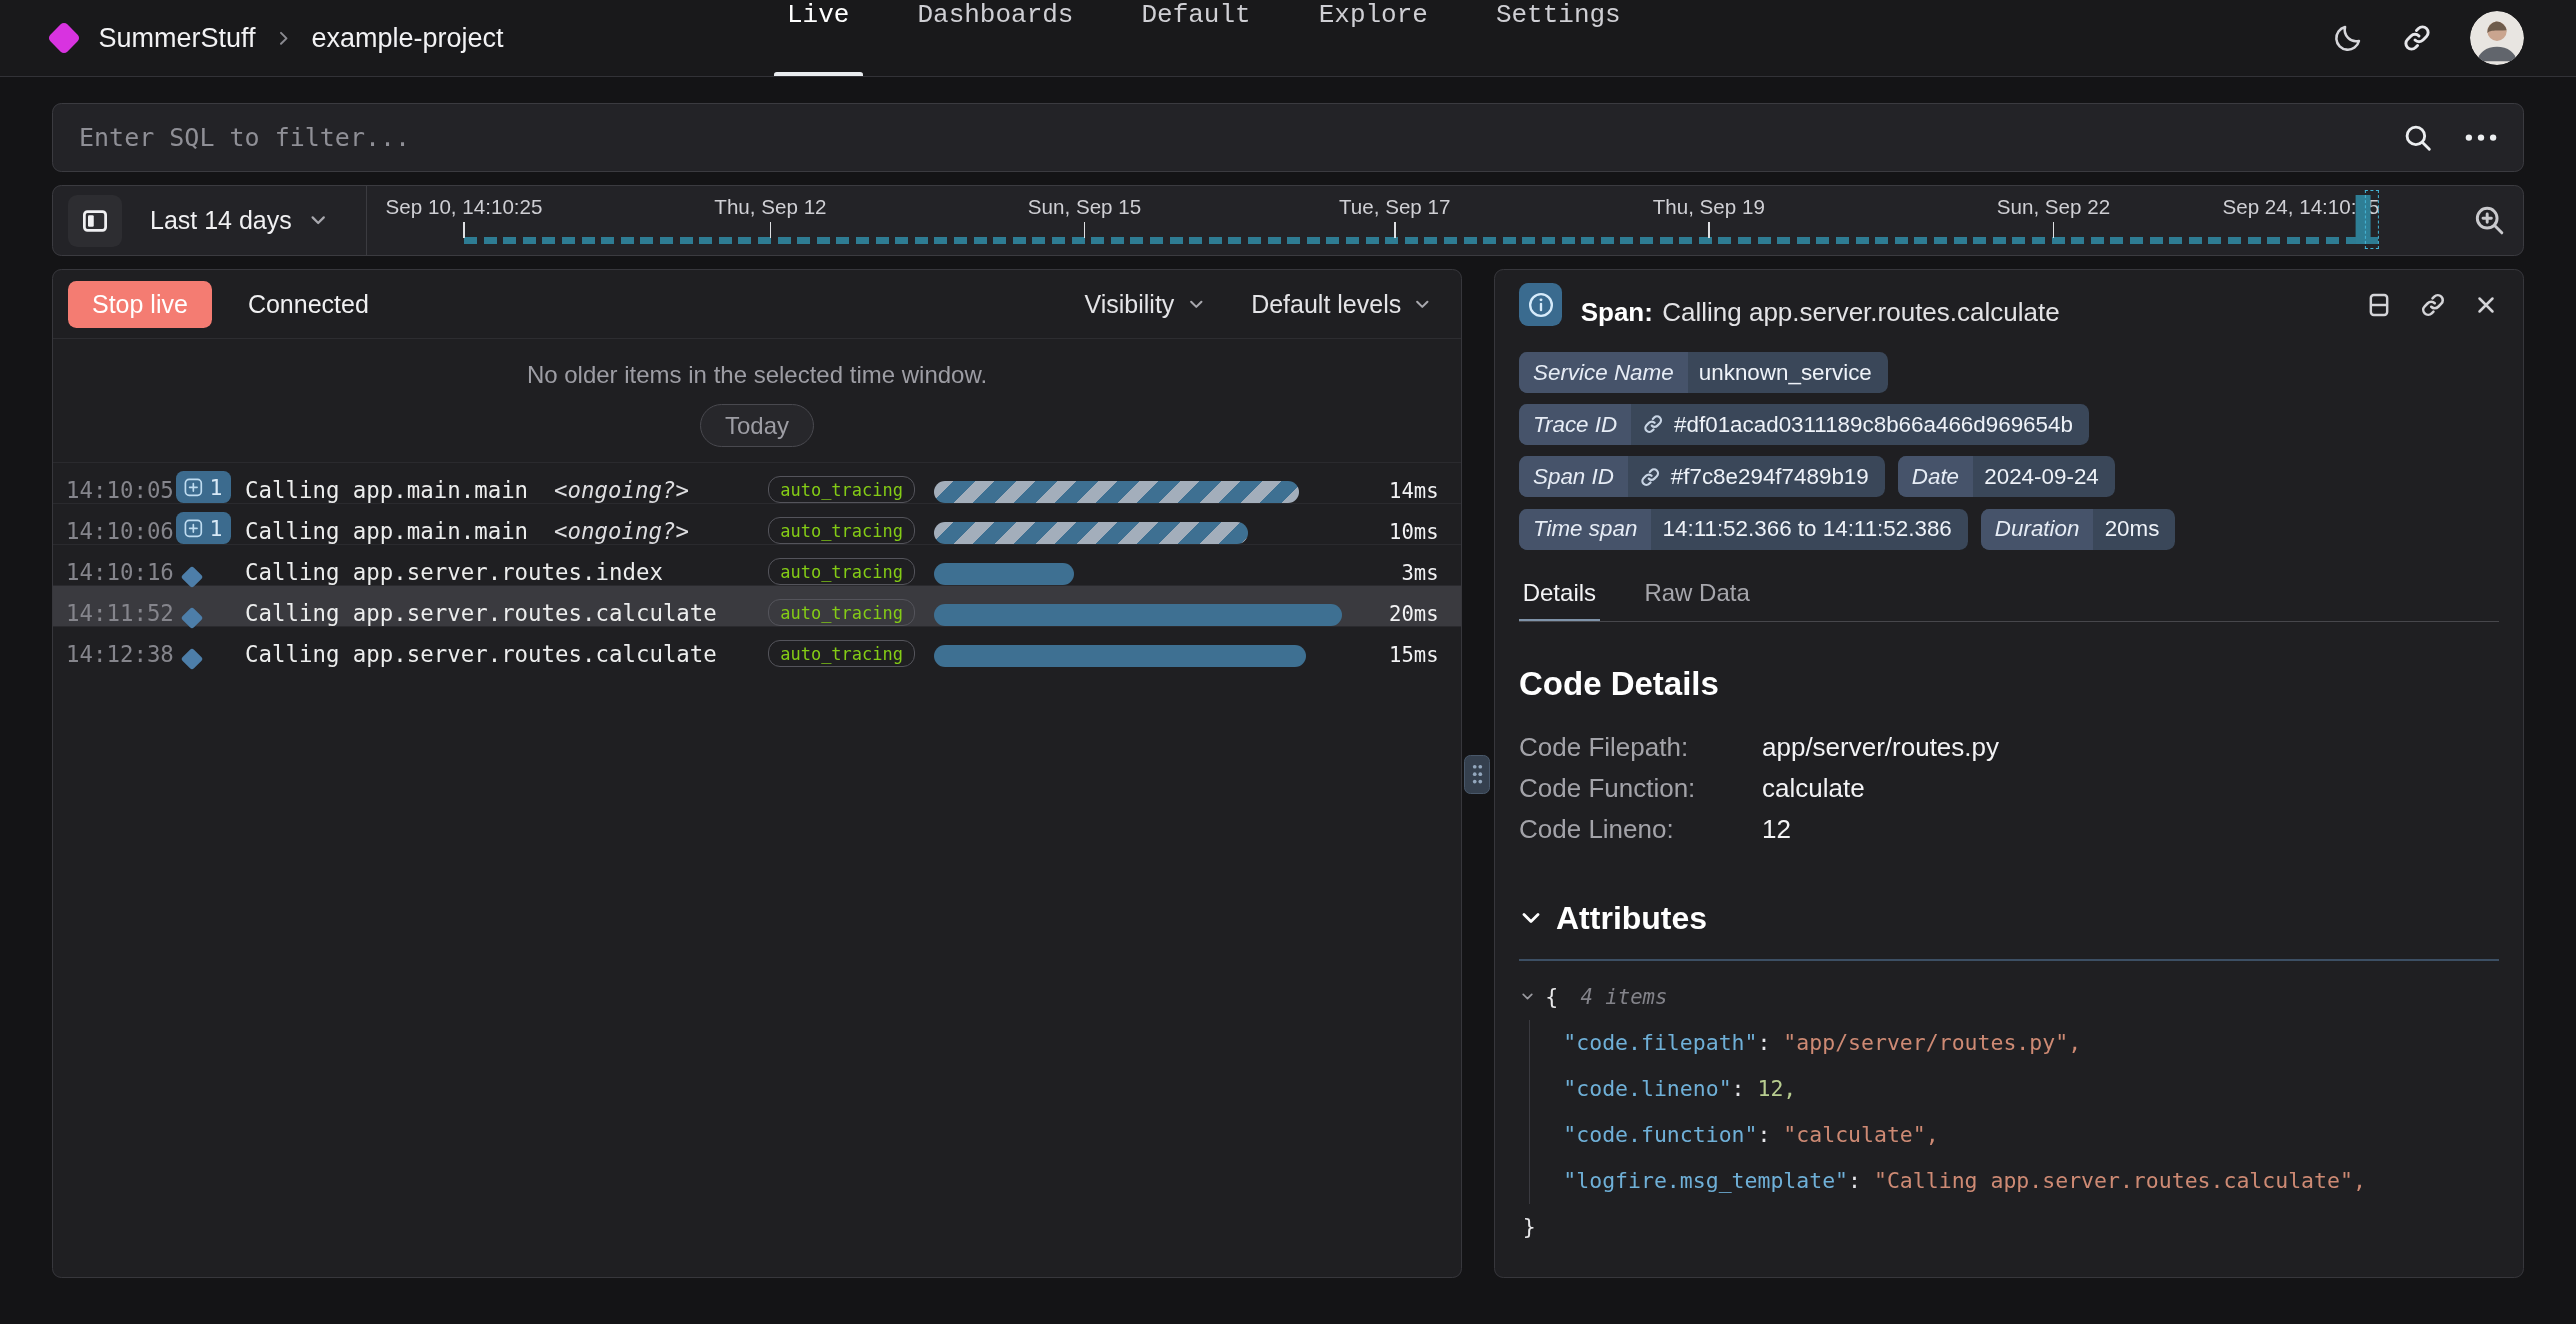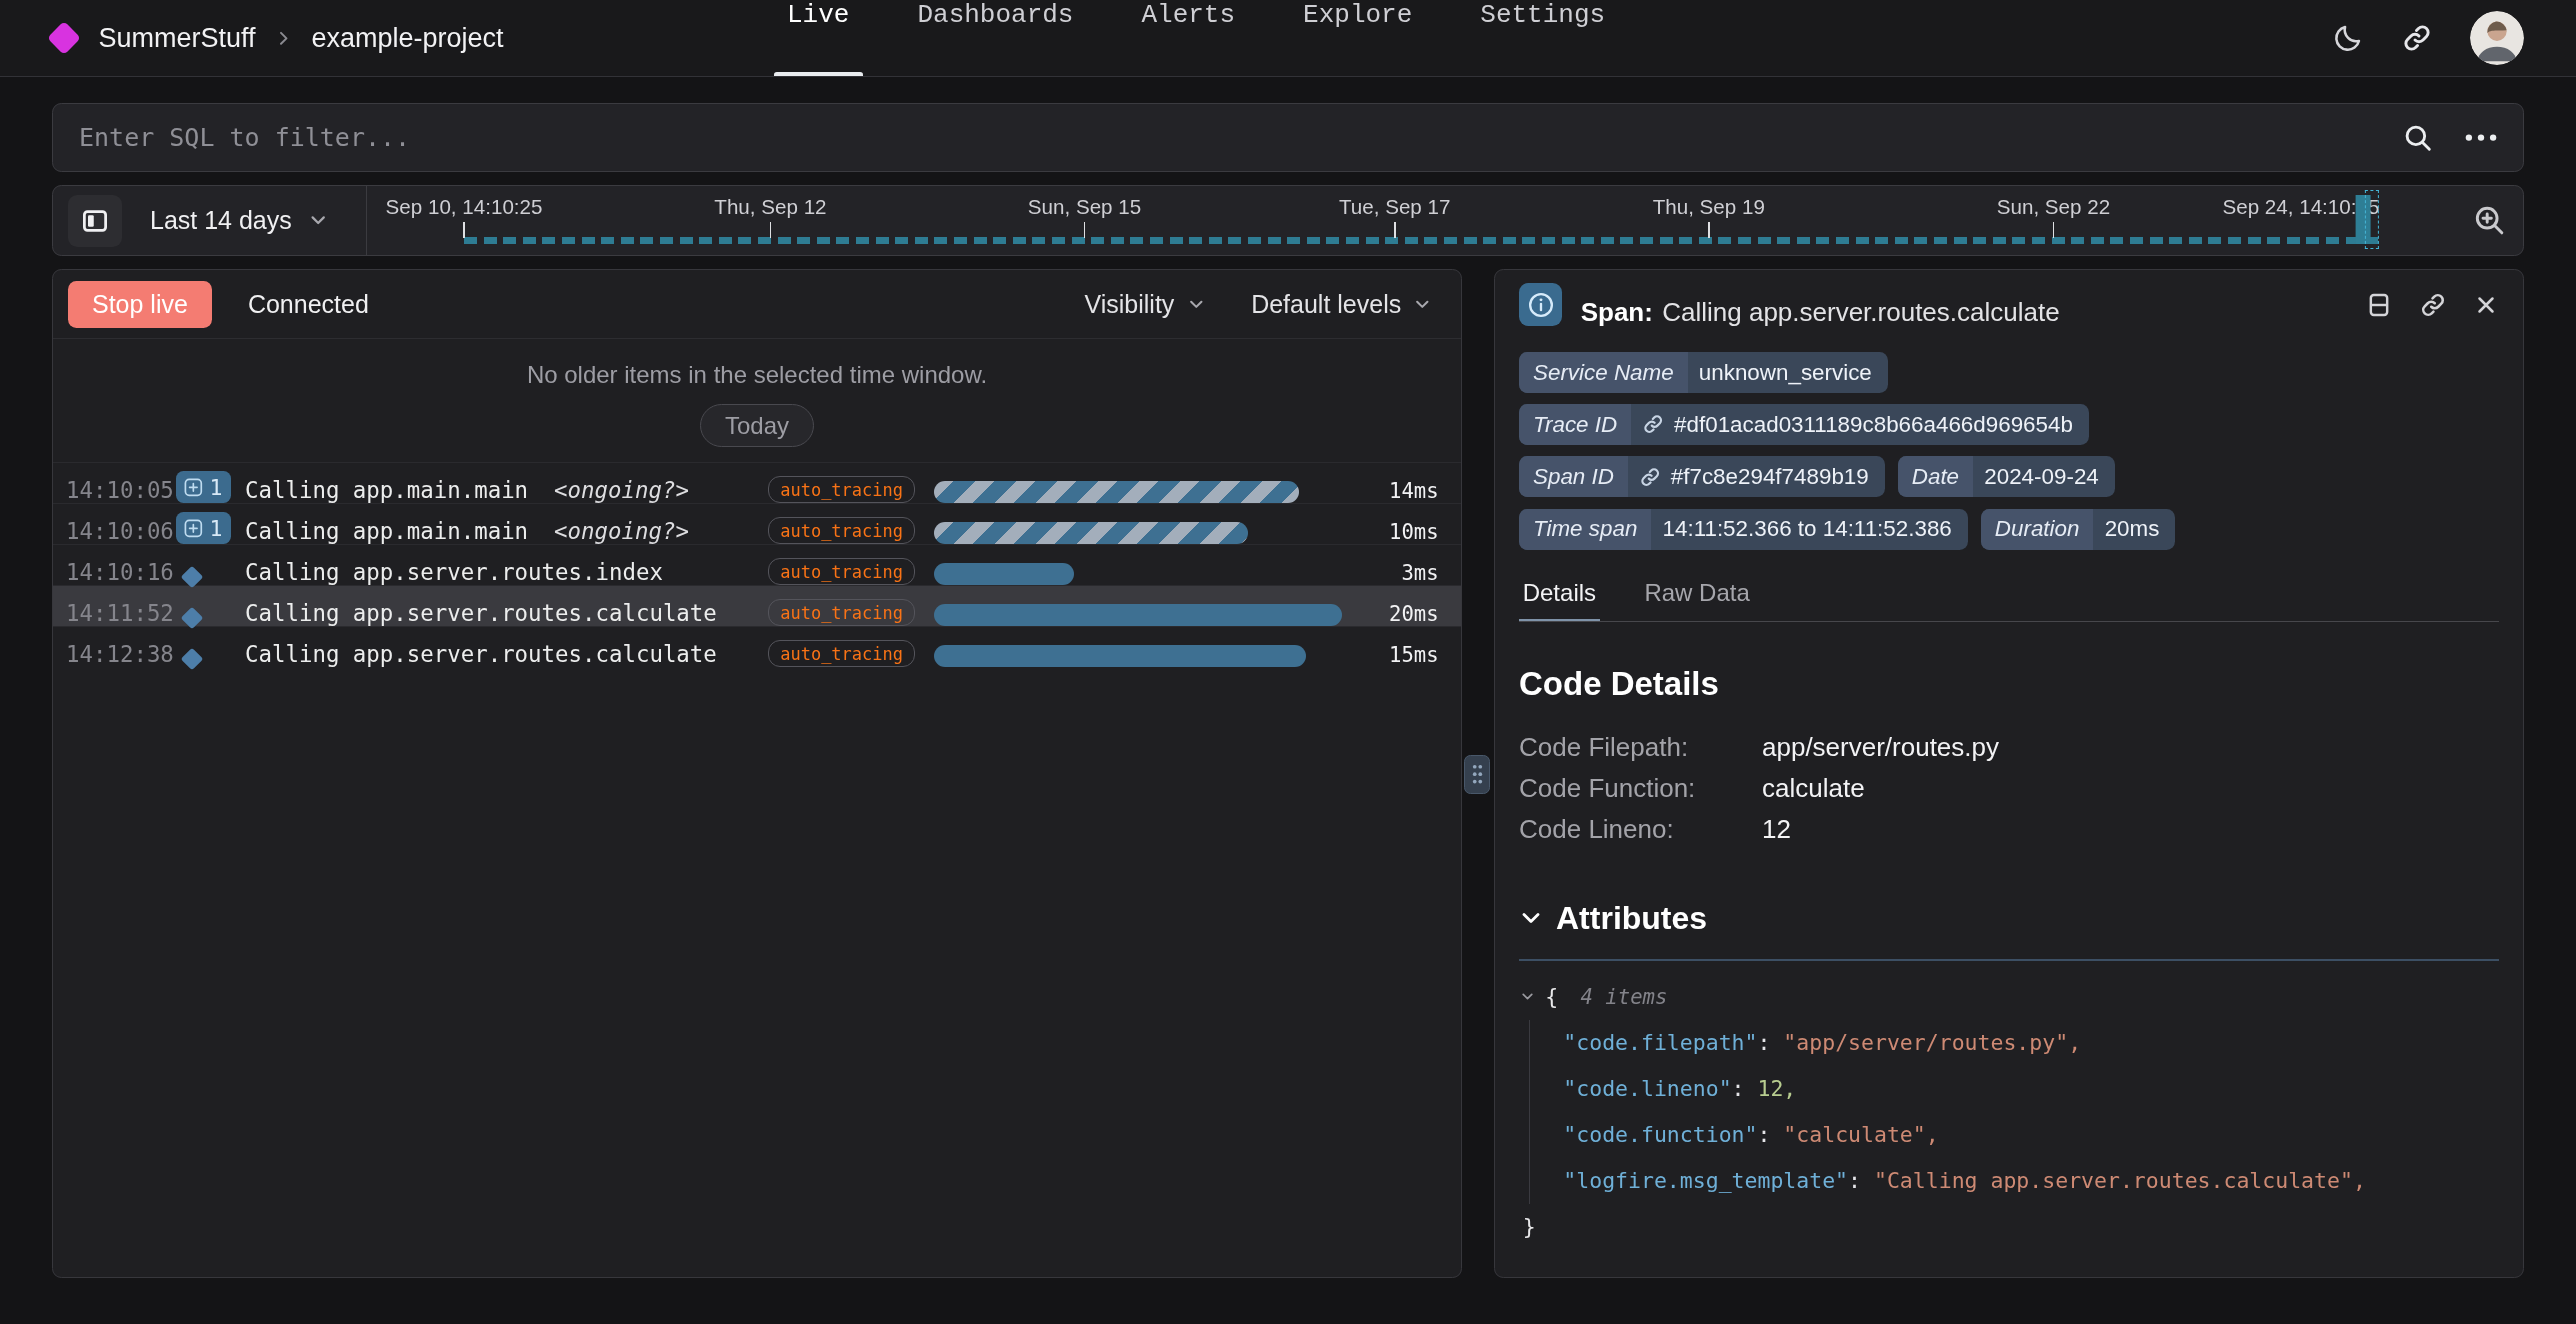--- a/index.html
+++ b/index.html
@@ -88,21 +88,21 @@
     padding:0 22.4px 0 13px; font-family:"DejaVu Sans Mono", monospace; cursor:pointer; }
   .row.selected { background:#3a3a3f; }
   .row-time { width:110px; flex:none; font-size:22.4px; color:#85858c; }
   .row-icon { width:69px; flex:none; display:flex; align-items:center; }
   .count-badge { height:32px; padding:0 8.4px; border-radius:7.5px; background:#3c6b8e;
     display:flex; align-items:center; gap:6.5px; color:#d8e9f6; font-size:21.5px; }
   .diamond { width:16px; height:16px; background:#4d7ea9; border-radius:2.8px; transform:rotate(45deg); margin-left:7.5px; }
   .row-msg { width:523px; flex:none; display:flex; align-items:baseline; gap:26px; overflow:hidden; }
   .msg { font-size:22.4px; color:#eceded; white-space:nowrap; }
   .suffix { font-size:22.4px; font-style:italic; color:#dddde0; white-space:nowrap; }
-  .tag-pill { flex:none; font-size:17px; color:#f97316; border:1.9px solid #54545b; border-radius:12px;
+  .tag-pill { flex:none; font-size:17px; color:#84cc16; border:1.9px solid #54545b; border-radius:12px;
     padding:2.8px 11.2px; margin-right:18.7px; white-space:nowrap; }
   .row-track { flex:1; position:relative; height:22.4px; }
   .bar { position:absolute; left:0; top:0; height:22.4px; border-radius:11.2px; background:#3e7092; }
   .bar.striped { background:repeating-linear-gradient(135deg,#a3aebb 0 14px,#3e7092 14px 29px); }
   .row-dur { width:86px; flex:none; text-align:right; font-size:20.6px; color:#f2f2f4; }
 
   .drag-handle { position:absolute; left:1412px; top:486px; width:26px; height:39px;
     background:#35404e; border:0.9px solid #49586a; border-radius:6.5px;
     display:flex; align-items:center; justify-content:center; cursor:col-resize; }
 
@@ -163,21 +163,21 @@
     <span>example-project</span>
   </div>
   <nav class="nav-tabs">
       <div class="tab active">
         <span>Live</span>
       </div>
       <div class="tab">
         <span>Dashboards</span>
       </div>
       <div class="tab">
-        <span>Alerts</span>
+        <span>Default</span>
       </div>
       <div class="tab">
         <span>Explore</span>
       </div>
       <div class="tab">
         <span>Settings</span>
       </div>
     </nav>
   <div class="nav-right">
     <button class="icon-btn">

